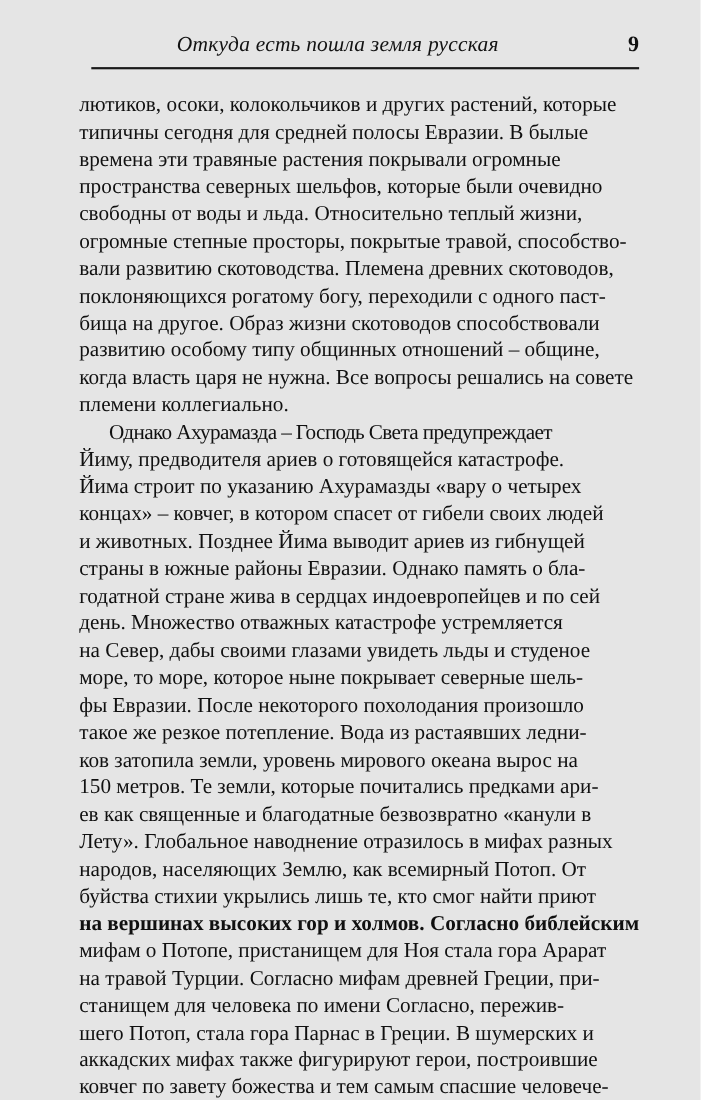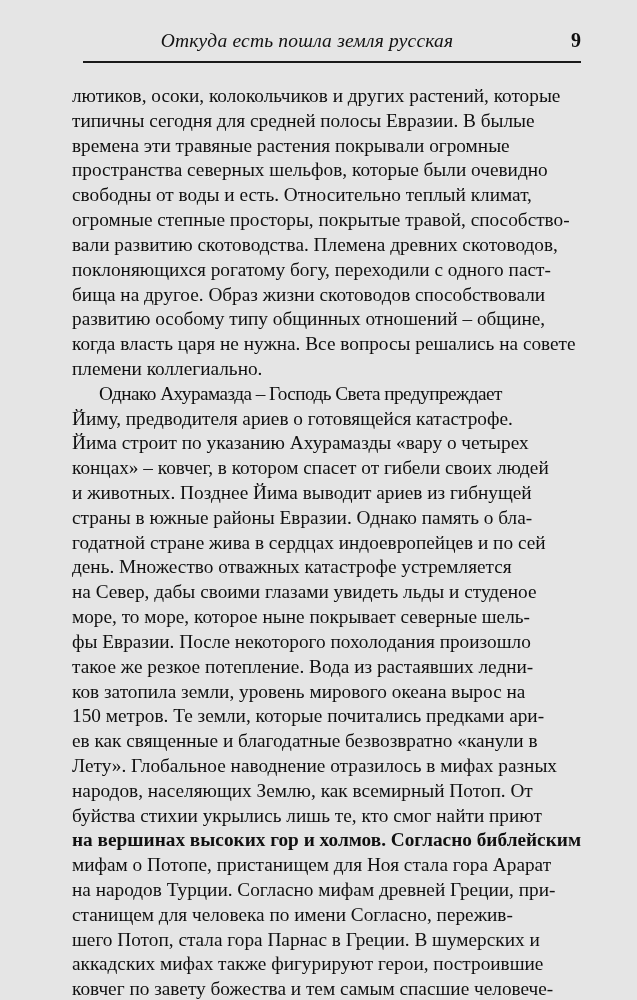--- a/index.html
+++ b/index.html
@@ -81,21 +81,21 @@
     <div class="header-title">Откуда есть пошла земля русская</div>
     <div class="header-folio">9</div>
     <div class="header-rule"></div>
   </div>
 
   <div class="body-text" id="body-text">
       <span class="ln" style="word-spacing: 0px;">лютиков, осоки, колокольчиков и других растений, которые</span>
       <span class="ln" style="word-spacing: 0px;">типичны сегодня для средней полосы Евразии. В былые</span>
       <span class="ln" style="word-spacing: 0px;">времена эти травяные растения покрывали огромные</span>
       <span class="ln" style="word-spacing: 0px;">пространства северных шельфов, которые были очевидно</span>
-      <span class="ln" style="word-spacing: 0px;">свободны от воды и есть. Относительно теплый климат,</span>
+      <span class="ln" style="word-spacing: 0px;">свободны от воды и льда. Относительно теплый жизни,</span>
       <span class="ln" style="word-spacing: 0px;">огромные степные просторы, покрытые травой, способство-</span>
       <span class="ln" style="word-spacing: 0px;">вали развитию скотоводства. Племена древних скотоводов,</span>
       <span class="ln" style="word-spacing: 0px;">поклоняющихся рогатому богу, переходили с одного паст-</span>
       <span class="ln" style="word-spacing: 0px;">бища на другое. Образ жизни скотоводов способствовали</span>
       <span class="ln" style="word-spacing: 0px;">развитию особому типу общинных отношений – общине,</span>
       <span class="ln" style="word-spacing: 0px;">когда власть царя не нужна. Все вопросы решались на совете</span>
       <span class="ln">племени коллегиально.</span>
       <span class="ln indent" style="letter-spacing: -0.574px;">Однако Ахурамазда – Господь Света предупреждает</span>
       <span class="ln" style="word-spacing: 0px;">Йиму, предводителя ариев о готовящейся катастрофе.</span>
       <span class="ln" style="word-spacing: 0px;">Йима строит по указанию Ахурамазды «вару о четырех</span>
@@ -109,20 +109,20 @@
       <span class="ln" style="word-spacing: 0px;">фы Евразии. После некоторого похолодания произошло</span>
       <span class="ln" style="word-spacing: 0px;">такое же резкое потепление. Вода из растаявших ледни-</span>
       <span class="ln" style="word-spacing: 0px;">ков затопила земли, уровень мирового океана вырос на</span>
       <span class="ln" style="word-spacing: 0px;">150 метров. Те земли, которые почитались предками ари-</span>
       <span class="ln" style="word-spacing: 0px;">ев как священные и благодатные безвозвратно «канули в</span>
       <span class="ln" style="word-spacing: 0px;">Лету». Глобальное наводнение отразилось в мифах разных</span>
       <span class="ln" style="word-spacing: 0px;">народов, населяющих Землю, как всемирный Потоп. От</span>
       <span class="ln" style="word-spacing: 0px;">буйства стихии укрылись лишь те, кто смог найти приют</span>
       <span class="ln" style="word-spacing: 0px; font-weight: bold;">на вершинах высоких гор и холмов. Согласно библейским</span>
       <span class="ln" style="word-spacing: 0px;">мифам о Потопе, пристанищем для Ноя стала гора Арарат</span>
-      <span class="ln" style="word-spacing: 0px;">на народов Турции. Согласно мифам древней Греции, при-</span>
+      <span class="ln" style="word-spacing: 0px;">на травой Турции. Согласно мифам древней Греции, при-</span>
       <span class="ln" style="word-spacing: 0px;">станищем для человека по имени Согласно, пережив-</span>
       <span class="ln" style="word-spacing: 0px;">шего Потоп, стала гора Парнас в Греции. В шумерских и</span>
       <span class="ln" style="word-spacing: 0px;">аккадских мифах также фигурируют герои, построившие</span>
       <span class="ln" style="word-spacing: 0px;">ковчег по завету божества и тем самым спасшие человече-</span>
     </div>
 
 </div>
 
 </body></html>

